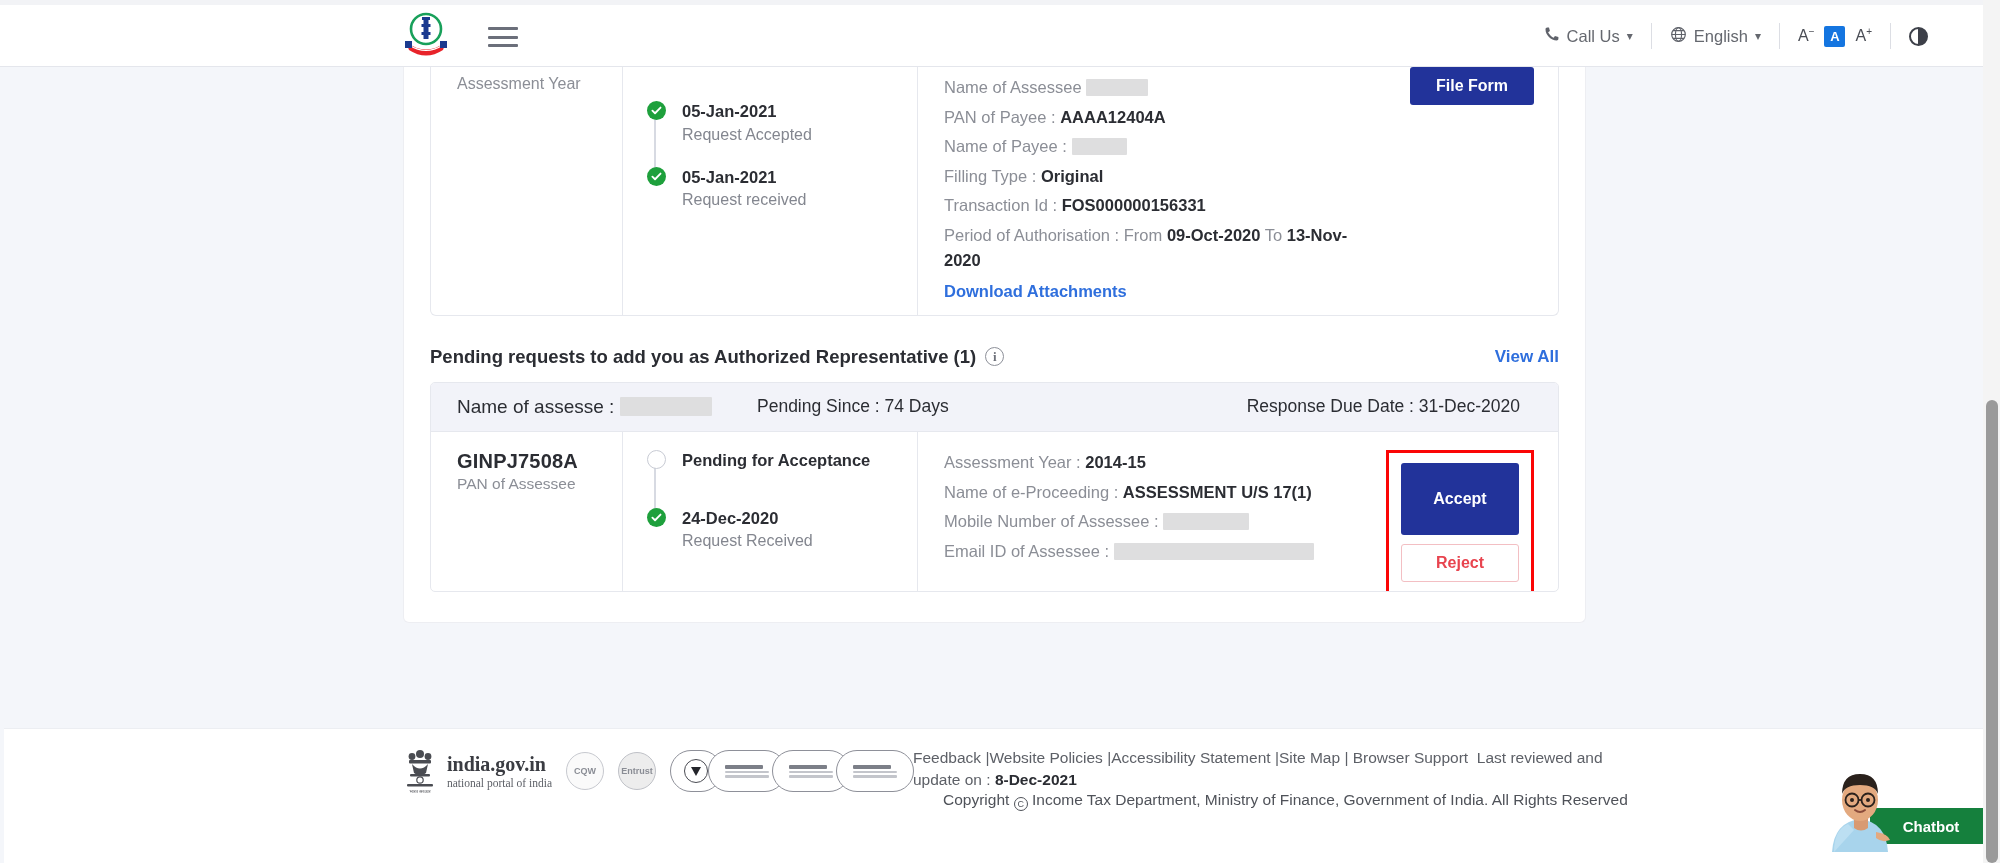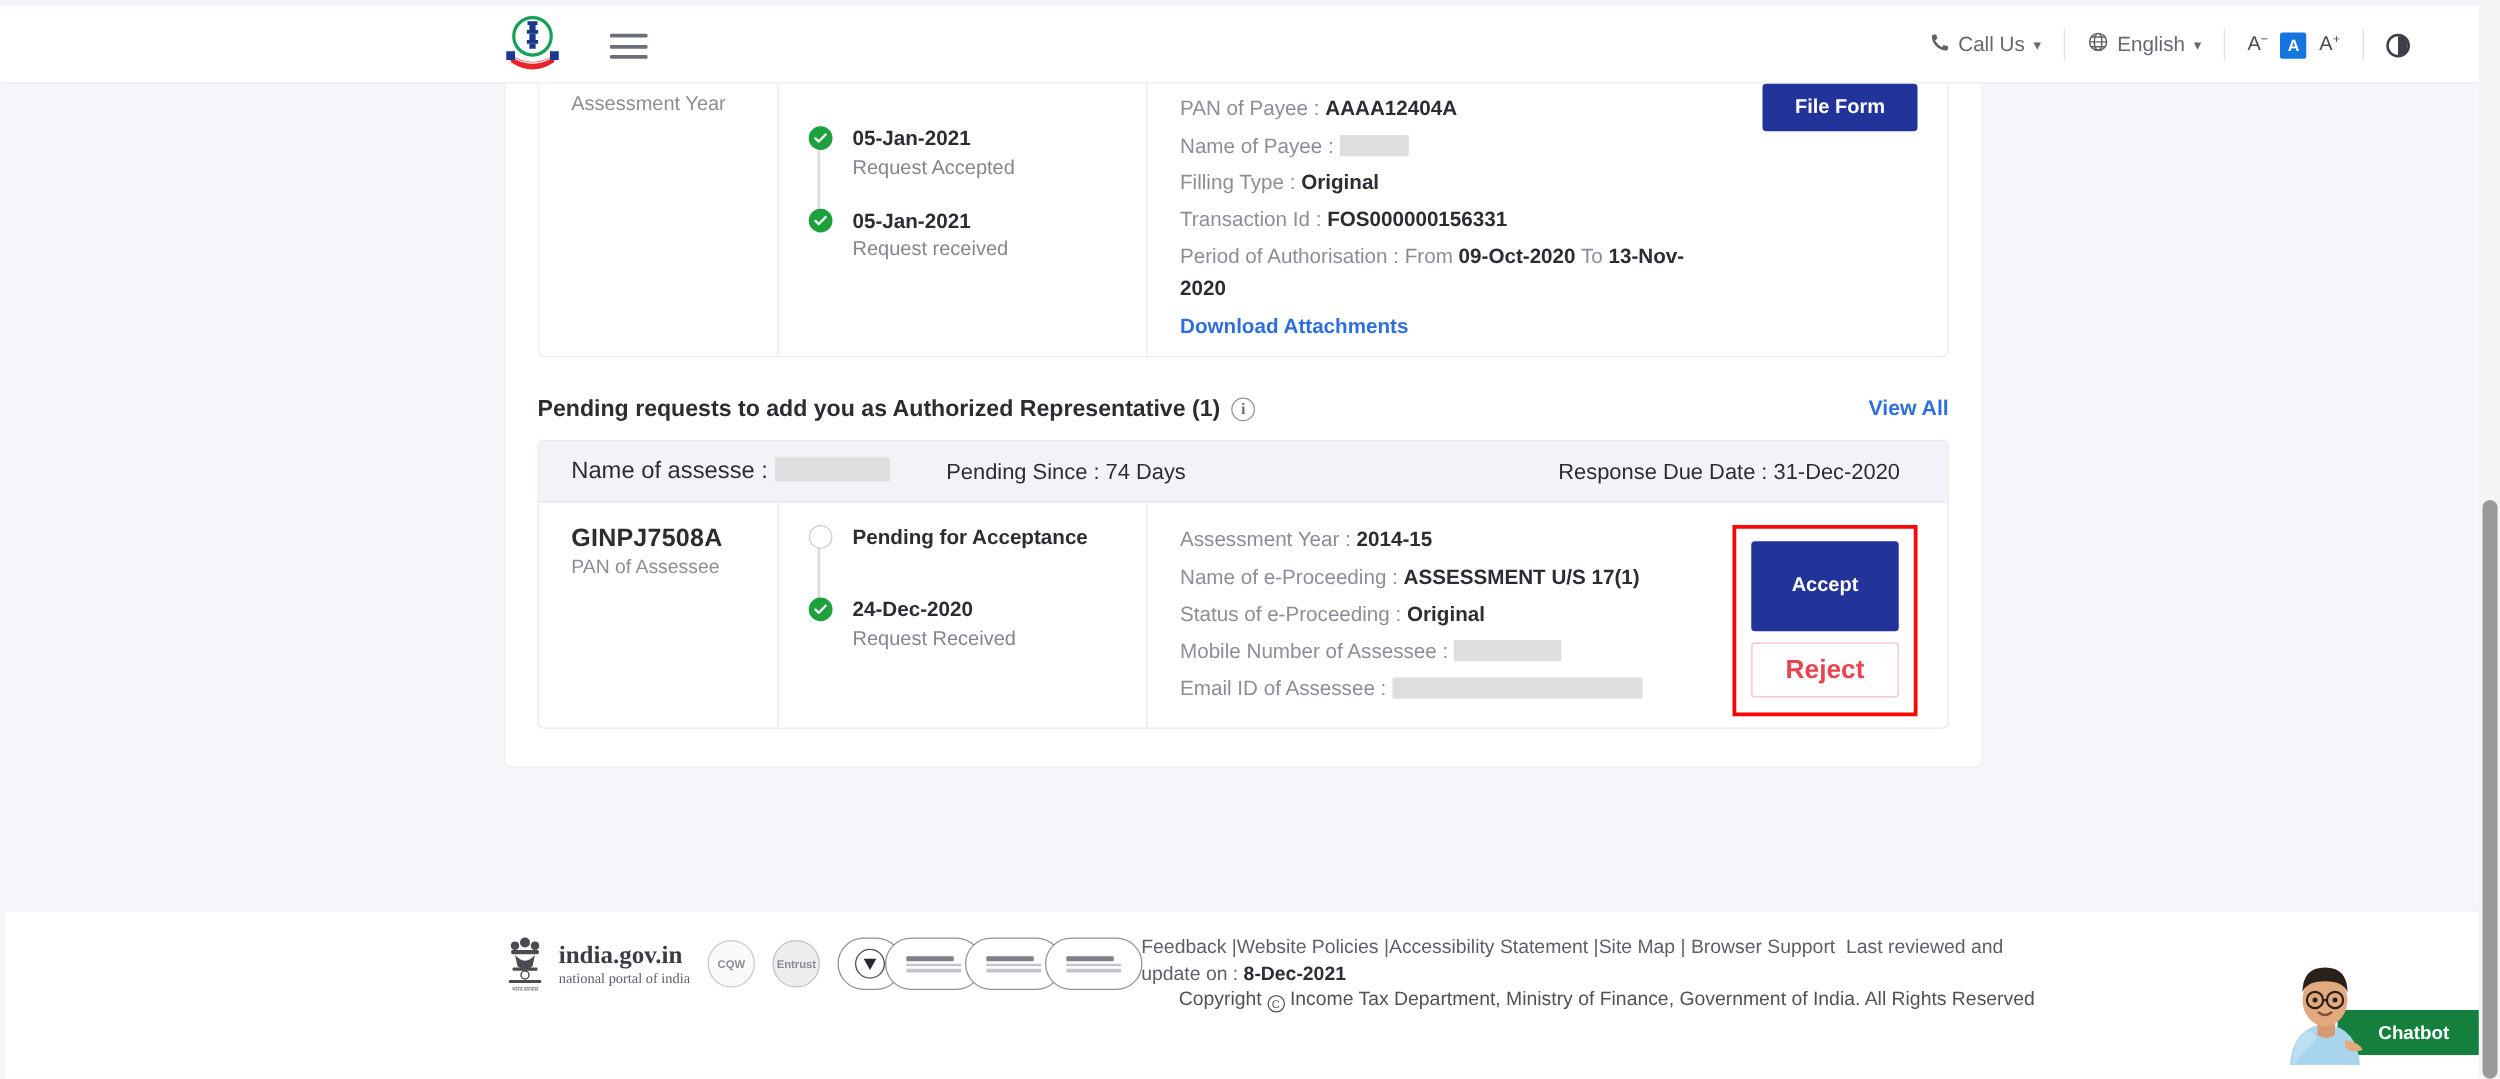--- a/index.html
+++ b/index.html
@@ -162,21 +162,21 @@
     position: absolute; left: 18px; top: 0px;
     width: 148px; padding: 10px 12px 12px 12px;
     border: 3px solid #fb0505;
     display: flex; flex-direction: column; gap: 9px;
   }
   .btn-accept {
     background: #22339a; color: #fff; font-size: 16px; font-weight: bold;
     border: none; border-radius: 3px; padding: 27px 0; cursor: pointer; width: 100%;
   }
   .btn-reject {
-    background: #fff; color: #e8444f; font-size: 21px; font-weight: bold;
+    background: #fff; color: #e8444f; font-size: 16px; font-weight: bold;
     border: 1.5px solid #f3bfc3; border-radius: 3px; padding: 9px 0; cursor: pointer; width: 100%;
   }
 
   
   .footer {
     position: absolute; left: 0; top: 728px; width: 1994px; height: 135px;
     background: #ffffff; border-top: 1px solid #eceef2;
   }
   .foot-badges { position: absolute; left: 403px; top: 18px; display: flex; align-items: center; gap: 14px; }
   .emblem-blk { display: flex; align-items: center; gap: 10px; }
@@ -341,20 +341,24 @@
               </div>
             </div>
           </div>
         </div>
 
         <div class="col-det">
 
           <button class="btn-file">File Form</button>
 
           <div class="det-line">
+            <span>Name of Assessee</span>
+            <span class="redact" style="width:62px;"></span>
+          </div>
+          <div class="det-line">
             <span>PAN of Payee :</span>
             <b>AAAA12404A</b>
           </div>
           <div class="det-line">
             <span>Name of Payee :</span>
             <span class="redact" style="width:55px;"></span>
           </div>
           <div class="det-line">
             <span>Filling Type :</span>
             <b>Original</b>
@@ -431,24 +435,20 @@
 
         <div class="col-det" style="padding-top:18px; display:flex;">
           <div style="flex:1;">
             <div class="det-line">
               <span>Assessment Year :</span>
               <b>2014-15</b>
             </div>
             <div class="det-line">
               <span>Name of e-Proceeding :</span>
               <b>ASSESSMENT U/S 17(1)</b>
-            </div>
-            <div class="det-line">
-              <span>Status of e-Proceeding :</span>
-              <b>Original</b>
             </div>
             <div class="det-line">
               <span>Mobile Number of Assessee :</span>
               <span class="redact" style="width:86px;"></span>
             </div>
             <div class="det-line">
               <span>Email ID of Assessee :</span>
               <span class="redact" style="width:200px;"></span>
             </div>
           </div>

